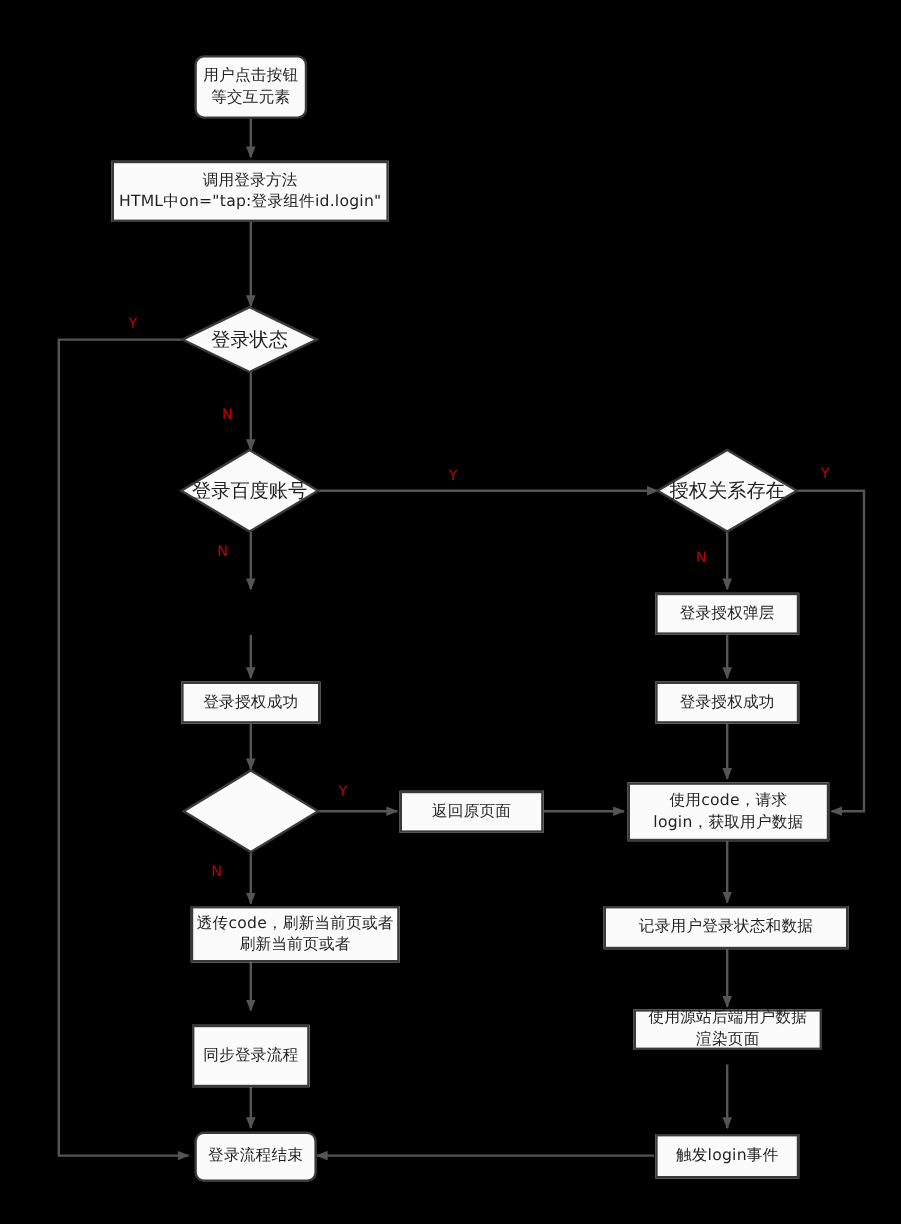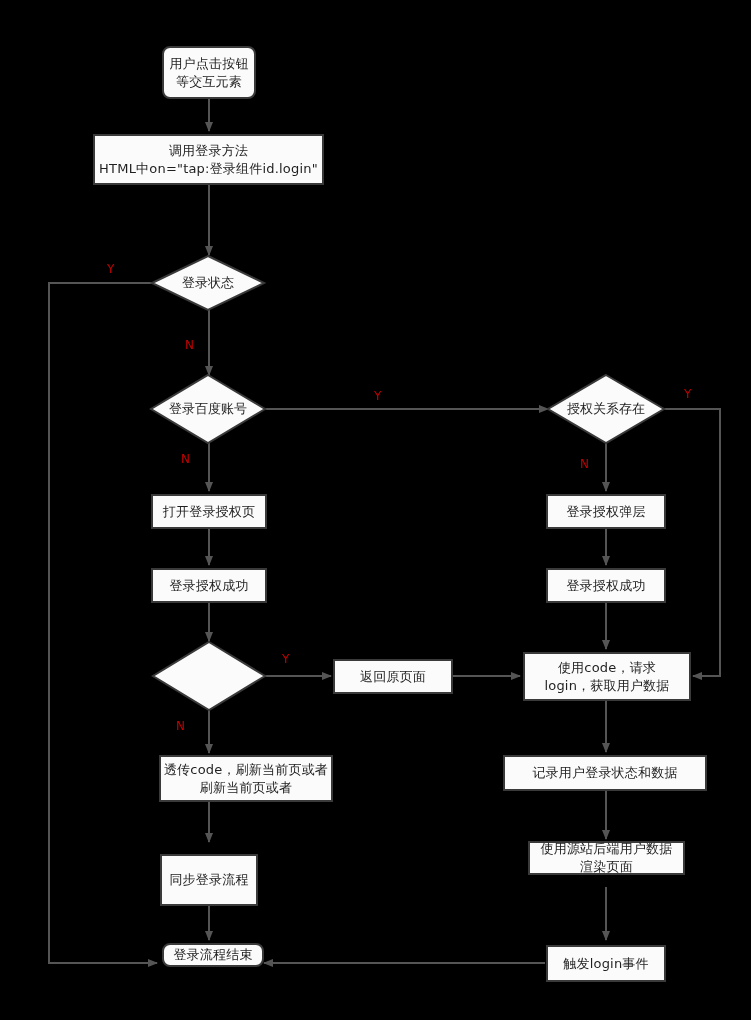--- a/index.html
+++ b/index.html
@@ -6,21 +6,21 @@
   body{width:751px;height:1020px;overflow:hidden;
        font-family:"DejaVu Sans","Liberation Sans",sans-serif;}
   #stage{position:relative;width:751px;height:1020px;background:#000;}
   svg#wires{position:absolute;left:0;top:0;width:751px;height:1020px;}
   .node{position:absolute;box-sizing:border-box;background:#fbfbfb;color:#1f1f1f;
         border:2px solid #3a3a3a;display:flex;align-items:center;justify-content:center;
         text-align:center;line-height:1.35;font-size:13px;letter-spacing:.2px;}
   .node.term{border-radius:8px;}
   .dlabel{position:absolute;left:0;top:0;width:100%;height:100%;
           display:flex;align-items:center;justify-content:center;
-          font-size:13px;color:#1f1f1f;text-align:center;pointer-events:none;}
+          font-size:16px;color:#1f1f1f;text-align:center;pointer-events:none;}
   .elabel{position:absolute;color:#c00000;font-size:12px;
           font-family:"DejaVu Sans","Liberation Sans",sans-serif;}
 </style>
 </head>
 <body>
 
 <div id="stage">
 
   <svg id="wires" viewBox="0 0 751 1020" xmlns="http://www.w3.org/2000/svg">
     <defs>
@@ -100,23 +100,20 @@
   </div>
 
   <div class="dlabel" style="left:151px;top:375px;width:114px;height:68px;">
     <span>登录百度账号</span>
   </div>
 
   <div class="dlabel" style="left:548px;top:375px;width:116px;height:68px;">
     <span>授权关系存在</span>
   </div>
 
-  <div class="node" style="left:151px;top:494px;width:116px;height:35px;">
-    <span>打开登录授权页</span>
-  </div>
 
   <div class="node" style="left:546px;top:494px;width:120px;height:35px;">
     <span>登录授权弹层</span>
   </div>
 
   <div class="node" style="left:151px;top:568px;width:116px;height:35px;">
     <span>登录授权成功</span>
   </div>
 
   <div class="node" style="left:546px;top:568px;width:120px;height:35px;">
@@ -154,21 +151,21 @@
     <span>
       <span>使用源站后端用户数据</span><br>
       <span>渲染页面</span>
     </span>
   </div>
 
   <div class="node" style="left:546px;top:945px;width:120px;height:37px;">
     <span>触发login事件</span>
   </div>
 
-  <div class="node term" style="left:162px;top:943px;width:102px;height:24px;">
+  <div class="node term" style="left:162px;top:943px;width:102px;height:42px;">
     <span>登录流程结束</span>
   </div>
 
   <div class="elabel" style="left:107px;top:262px;">Y</div>
   <div class="elabel" style="left:185px;top:338px;">N</div>
   <div class="elabel" style="left:374px;top:389px;">Y</div>
   <div class="elabel" style="left:181px;top:452px;">N</div>
   <div class="elabel" style="left:684px;top:387px;">Y</div>
   <div class="elabel" style="left:580px;top:457px;">N</div>
   <div class="elabel" style="left:282px;top:652px;">Y</div>

